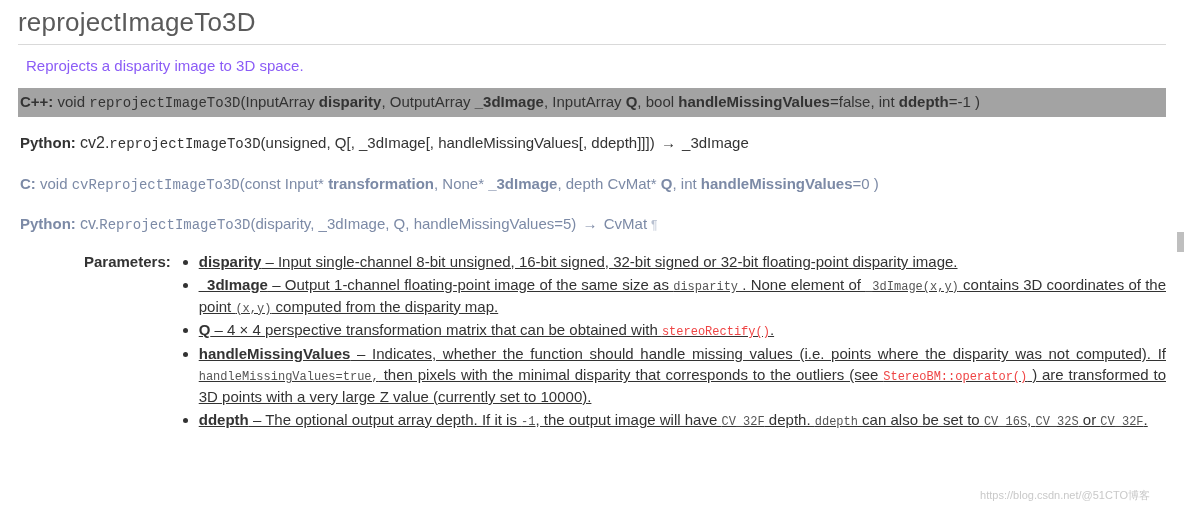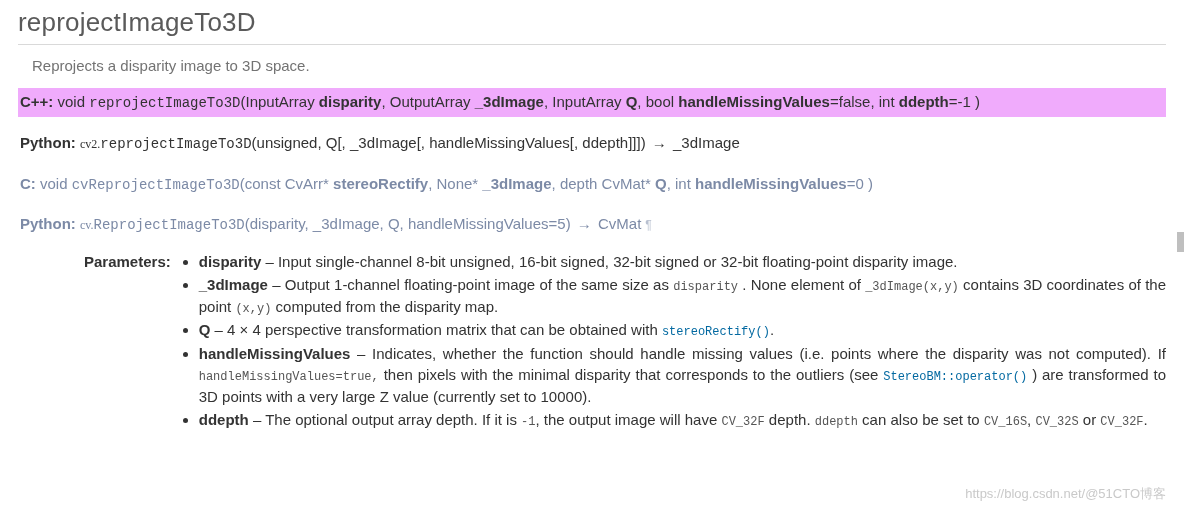--- a/index.html
+++ b/index.html
@@ -16,63 +16,63 @@
   }
   h2.func-title {
     font-size: 26px;
     font-weight: 400;
     color: #5a5a5a;
     margin: 0 0 2px 0;
     letter-spacing: 0.2px;
     font-family: "Segoe UI Light", "Segoe UI", Arial, sans-serif;
   }
   .hr { border-top: 1px solid #d9d9d9; margin: 4px 0 10px 0; }
-  .desc { margin: 0 0 12px 14px; color: #737373; }
+  .desc { margin: 0 0 12px 8px; color: #8b5cf6; }
   .sig {
     margin: 0 0 12px 0;
     padding: 3px 1px 3px 2px;
     color: #333;
     font-size: 15px;
   }
-  .sig.highlight { background: #f0abfc; }
+  .sig.highlight { background: #a3a3a3; }
   .sig.c-sig, .sig.py2-sig { color: #7c8aa6; }
   .lang { font-weight: 700; color: #333; }
   .sig.c-sig .lang, .sig.py2-sig .lang { color: #7c8aa6; }
   .fn-name {
     font-family: Consolas, "Courier New", monospace;
     font-size: 14px;
   }
   .module {
-    font-family: Liberation Serif, serif;
-    font-size: 12px;
+    font-family: Liberation Sans, sans-serif;
+    font-size: 16px;
   }
   .param { font-weight: 700; }
   .arrow { padding: 0 2px; }
   .pilcrow { color: #b8c0d0; font-size: 12px; padding-left: 4px; }
   .params-block { display: flex; align-items: flex-start; margin: 10px 0 0 42px; }
   .params-label { font-weight: 700; white-space: nowrap; padding-right: 6px; color: #333; margin-left: 24px; }
   ul.param-list { list-style: disc; padding-left: 22px; flex: 1; color: #333; }
-  ul.param-list li { margin-bottom: 2px; text-align: justify; }
+  ul.param-list li { margin-bottom: 2px; text-align: justify; text-decoration: underline; }
   .p-name { font-weight: 700; }
   .code {
     font-family: Consolas, "Courier New", monospace;
     font-size: 12px;
     color: #555;
   }
   .link {
     font-family: Consolas, "Courier New", monospace;
     font-size: 12px;
-    color: #0369a1;
+    color: #ef4444;
     margin-top: 29px;
   }
   .watermark {
     position: absolute;
-    right: 18px;
+    right: 34px;
     bottom: 4px;
-    font-size: 13px;
+    font-size: 11px;
     color: #c9c9c9;
   }
   .scroll-ind {
     position: absolute;
     right: 0; top: 232px;
     width: 7px; height: 20px;
     background: #bfbfbf;
   }
 </style>
 </head>
@@ -92,21 +92,21 @@
 <div class="sig">
   <span class="lang">Python:</span>
   <span class="module">cv2.</span><span class="fn-name">reprojectImageTo3D</span><span>(unsigned, Q[, _3dImage[, handleMissingValues[, ddepth]]])</span>
   <span class="arrow">→</span>
   <span>_3dImage</span>
 </div>
 
 <div class="sig c-sig">
   <span class="lang">C:</span>
   <span>void</span>
-  <span class="fn-name">cvReprojectImageTo3D</span><span>(</span><span>const CvArr* </span><span class="param">stereoRectify</span><span>, </span><span>None* </span><span class="param">_3dImage</span><span>, </span><span>depth CvMat* </span><span class="param">Q</span><span>, </span><span>int </span><span class="param">handleMissingValues</span><span>=0</span><span> )</span>
+  <span class="fn-name">cvReprojectImageTo3D</span><span>(</span><span>const Input* </span><span class="param">transformation</span><span>, </span><span>None* </span><span class="param">_3dImage</span><span>, </span><span>depth CvMat* </span><span class="param">Q</span><span>, </span><span>int </span><span class="param">handleMissingValues</span><span>=0</span><span> )</span>
 </div>
 
 <div class="sig py2-sig">
   <span class="lang">Python:</span>
   <span class="module">cv.</span><span class="fn-name">ReprojectImageTo3D</span><span>(disparity, _3dImage, Q, handleMissingValues=5)</span>
   <span class="arrow">→</span>
   <span>CvMat</span><span class="pilcrow">¶</span>
 </div>
 
 <div class="params-block">

